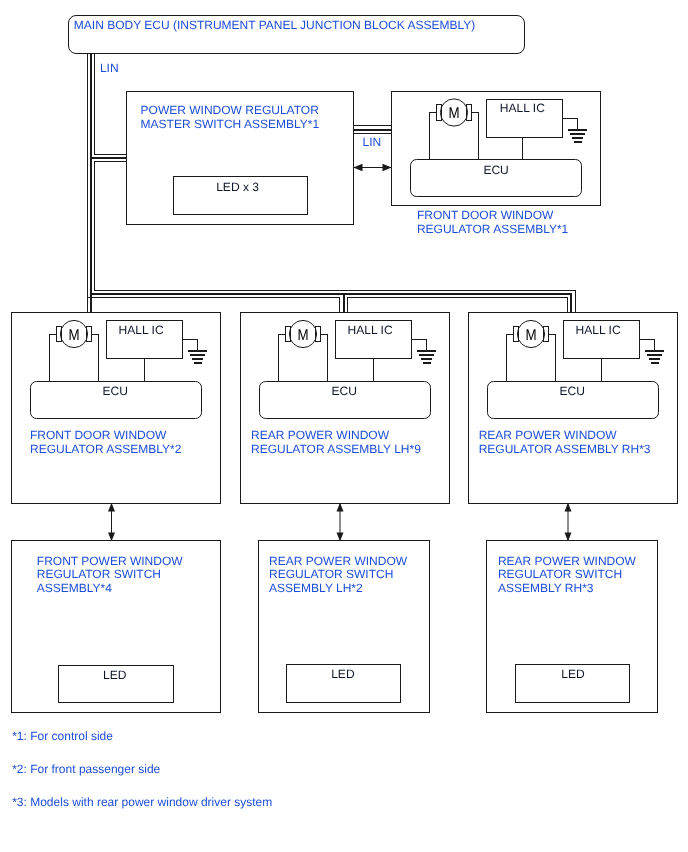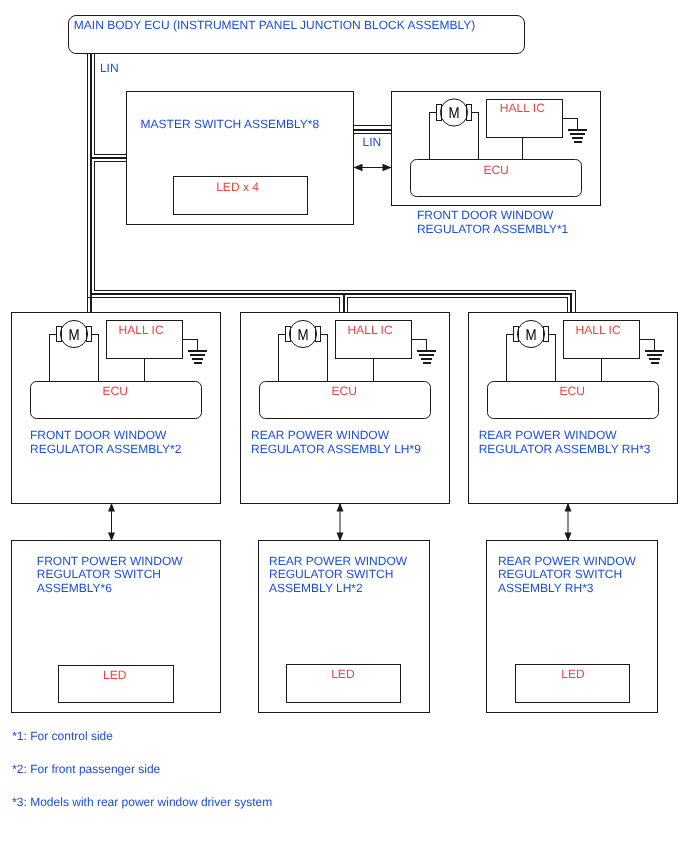--- a/index.html
+++ b/index.html
@@ -2,21 +2,21 @@
 <html><head>
 <meta charset="utf-8">
 <style>
   html,body{margin:0;padding:0;background:#ffffff;}
   body{width:688px;height:852px;position:relative;overflow:hidden;
        font-family:"Liberation Sans",sans-serif;color:#000000;
        -webkit-font-smoothing:antialiased;text-rendering:geometricPrecision;}
   #stage{position:absolute;left:0;top:0;width:688px;height:852px;background:#ffffff;}
   svg#art{position:absolute;left:0;top:0;width:688px;height:852px;display:block;}
   .tx{position:absolute;font-size:12px;line-height:14.7px;white-space:pre;color:#1d4ed8;}
-  .tc{position:absolute;font-size:12.05px;line-height:14.7px;white-space:pre;color:#ef4444;
+  .tc{position:absolute;font-size:12.05px;line-height:14.7px;white-space:pre;color:#0f172a;
       text-align:center;transform:translateX(-50%);}
   .motorM{position:absolute;font-size:15.5px;line-height:15.5px;white-space:pre;color:#000;
       text-align:center;transform:translateX(-50%) scaleX(0.86);transform-origin:center top;}
 </style>
 </head>
 <body>
 
 <div id="stage">
 
 <svg id="art" viewBox="0 0 688 852">
@@ -146,22 +146,23 @@
     <polygon points="568,502.8 564.5,511.6 571.5,511.6" fill="#1a1a1a" stroke="none"></polygon>
     <polygon points="568,541.2 564.5,532.4 571.5,532.4" fill="#1a1a1a" stroke="none"></polygon>
   </g>
  </g>
 </svg>
 
 <div class="tx" style="left:73.8px;top:18.0px">MAIN BODY ECU (INSTRUMENT PANEL JUNCTION BLOCK ASSEMBLY)</div>
 
 <div class="tx" style="left:99.9px;top:60.8px">LIN</div>
 
-<div class="tx" style="left:140.6px;top:117.2px">MASTER SWITCH ASSEMBLY*8</div>
-<div class="tc" style="left:237.6px;top:179.9px">LED x 4</div>
+<div class="tx" style="left:140.6px;top:103.1px">POWER WINDOW REGULATOR</div>
+<div class="tx" style="left:140.6px;top:117.2px">MASTER SWITCH ASSEMBLY*1</div>
+<div class="tc" style="left:237.6px;top:179.9px">LED x 3</div>
 
 <div class="tx" style="left:362.6px;top:135.0px">LIN</div>
 
 <div class="tc" style="left:496.1px;top:163.1px">ECU</div>
 <div class="tc" style="left:522.3px;top:101.4px">HALL IC</div>
 <div class="motorM" style="left:453.9px;top:106.4px">M</div>
 
 <div class="tx" style="left:416.9px;top:208.0px">FRONT DOOR WINDOW</div>
 <div class="tx" style="left:416.9px;top:222.2px">REGULATOR ASSEMBLY*1</div>
 
@@ -175,21 +176,21 @@
 <div class="tc" style="left:344.3px;top:384.2px">ECU</div>
 <div class="tx" style="left:251.0px;top:428.1px">REAR POWER WINDOW</div>
 <div class="tx" style="left:251.0px;top:442.3px">REGULATOR ASSEMBLY LH*9</div>
 <div class="motorM" style="left:530.9px;top:327.9px">M</div>
 <div class="tc" style="left:598.1px;top:322.5px">HALL IC</div>
 <div class="tc" style="left:572.3px;top:384.2px">ECU</div>
 <div class="tx" style="left:478.7px;top:428.1px">REAR POWER WINDOW</div>
 <div class="tx" style="left:478.7px;top:442.3px">REGULATOR ASSEMBLY RH*3</div>
 <div class="tx" style="left:36.8px;top:553.6px">FRONT POWER WINDOW</div>
 <div class="tx" style="left:36.8px;top:567.3px">REGULATOR SWITCH</div>
-<div class="tx" style="left:36.8px;top:580.9px">ASSEMBLY*6</div>
+<div class="tx" style="left:36.8px;top:580.9px">ASSEMBLY*4</div>
 <div class="tc" style="left:114.8px;top:667.6px">LED</div>
 <div class="tx" style="left:269.1px;top:553.6px">REAR POWER WINDOW</div>
 <div class="tx" style="left:269.1px;top:567.3px">REGULATOR SWITCH</div>
 <div class="tx" style="left:269.1px;top:580.9px">ASSEMBLY LH*2</div>
 <div class="tc" style="left:342.9px;top:666.6px">LED</div>
 <div class="tx" style="left:497.9px;top:553.6px">REAR POWER WINDOW</div>
 <div class="tx" style="left:497.9px;top:567.3px">REGULATOR SWITCH</div>
 <div class="tx" style="left:497.9px;top:580.9px">ASSEMBLY RH*3</div>
 <div class="tc" style="left:573.0px;top:666.6px">LED</div>
 <div class="tx" style="left:12.2px;top:729.3px">*1: For control side</div>

